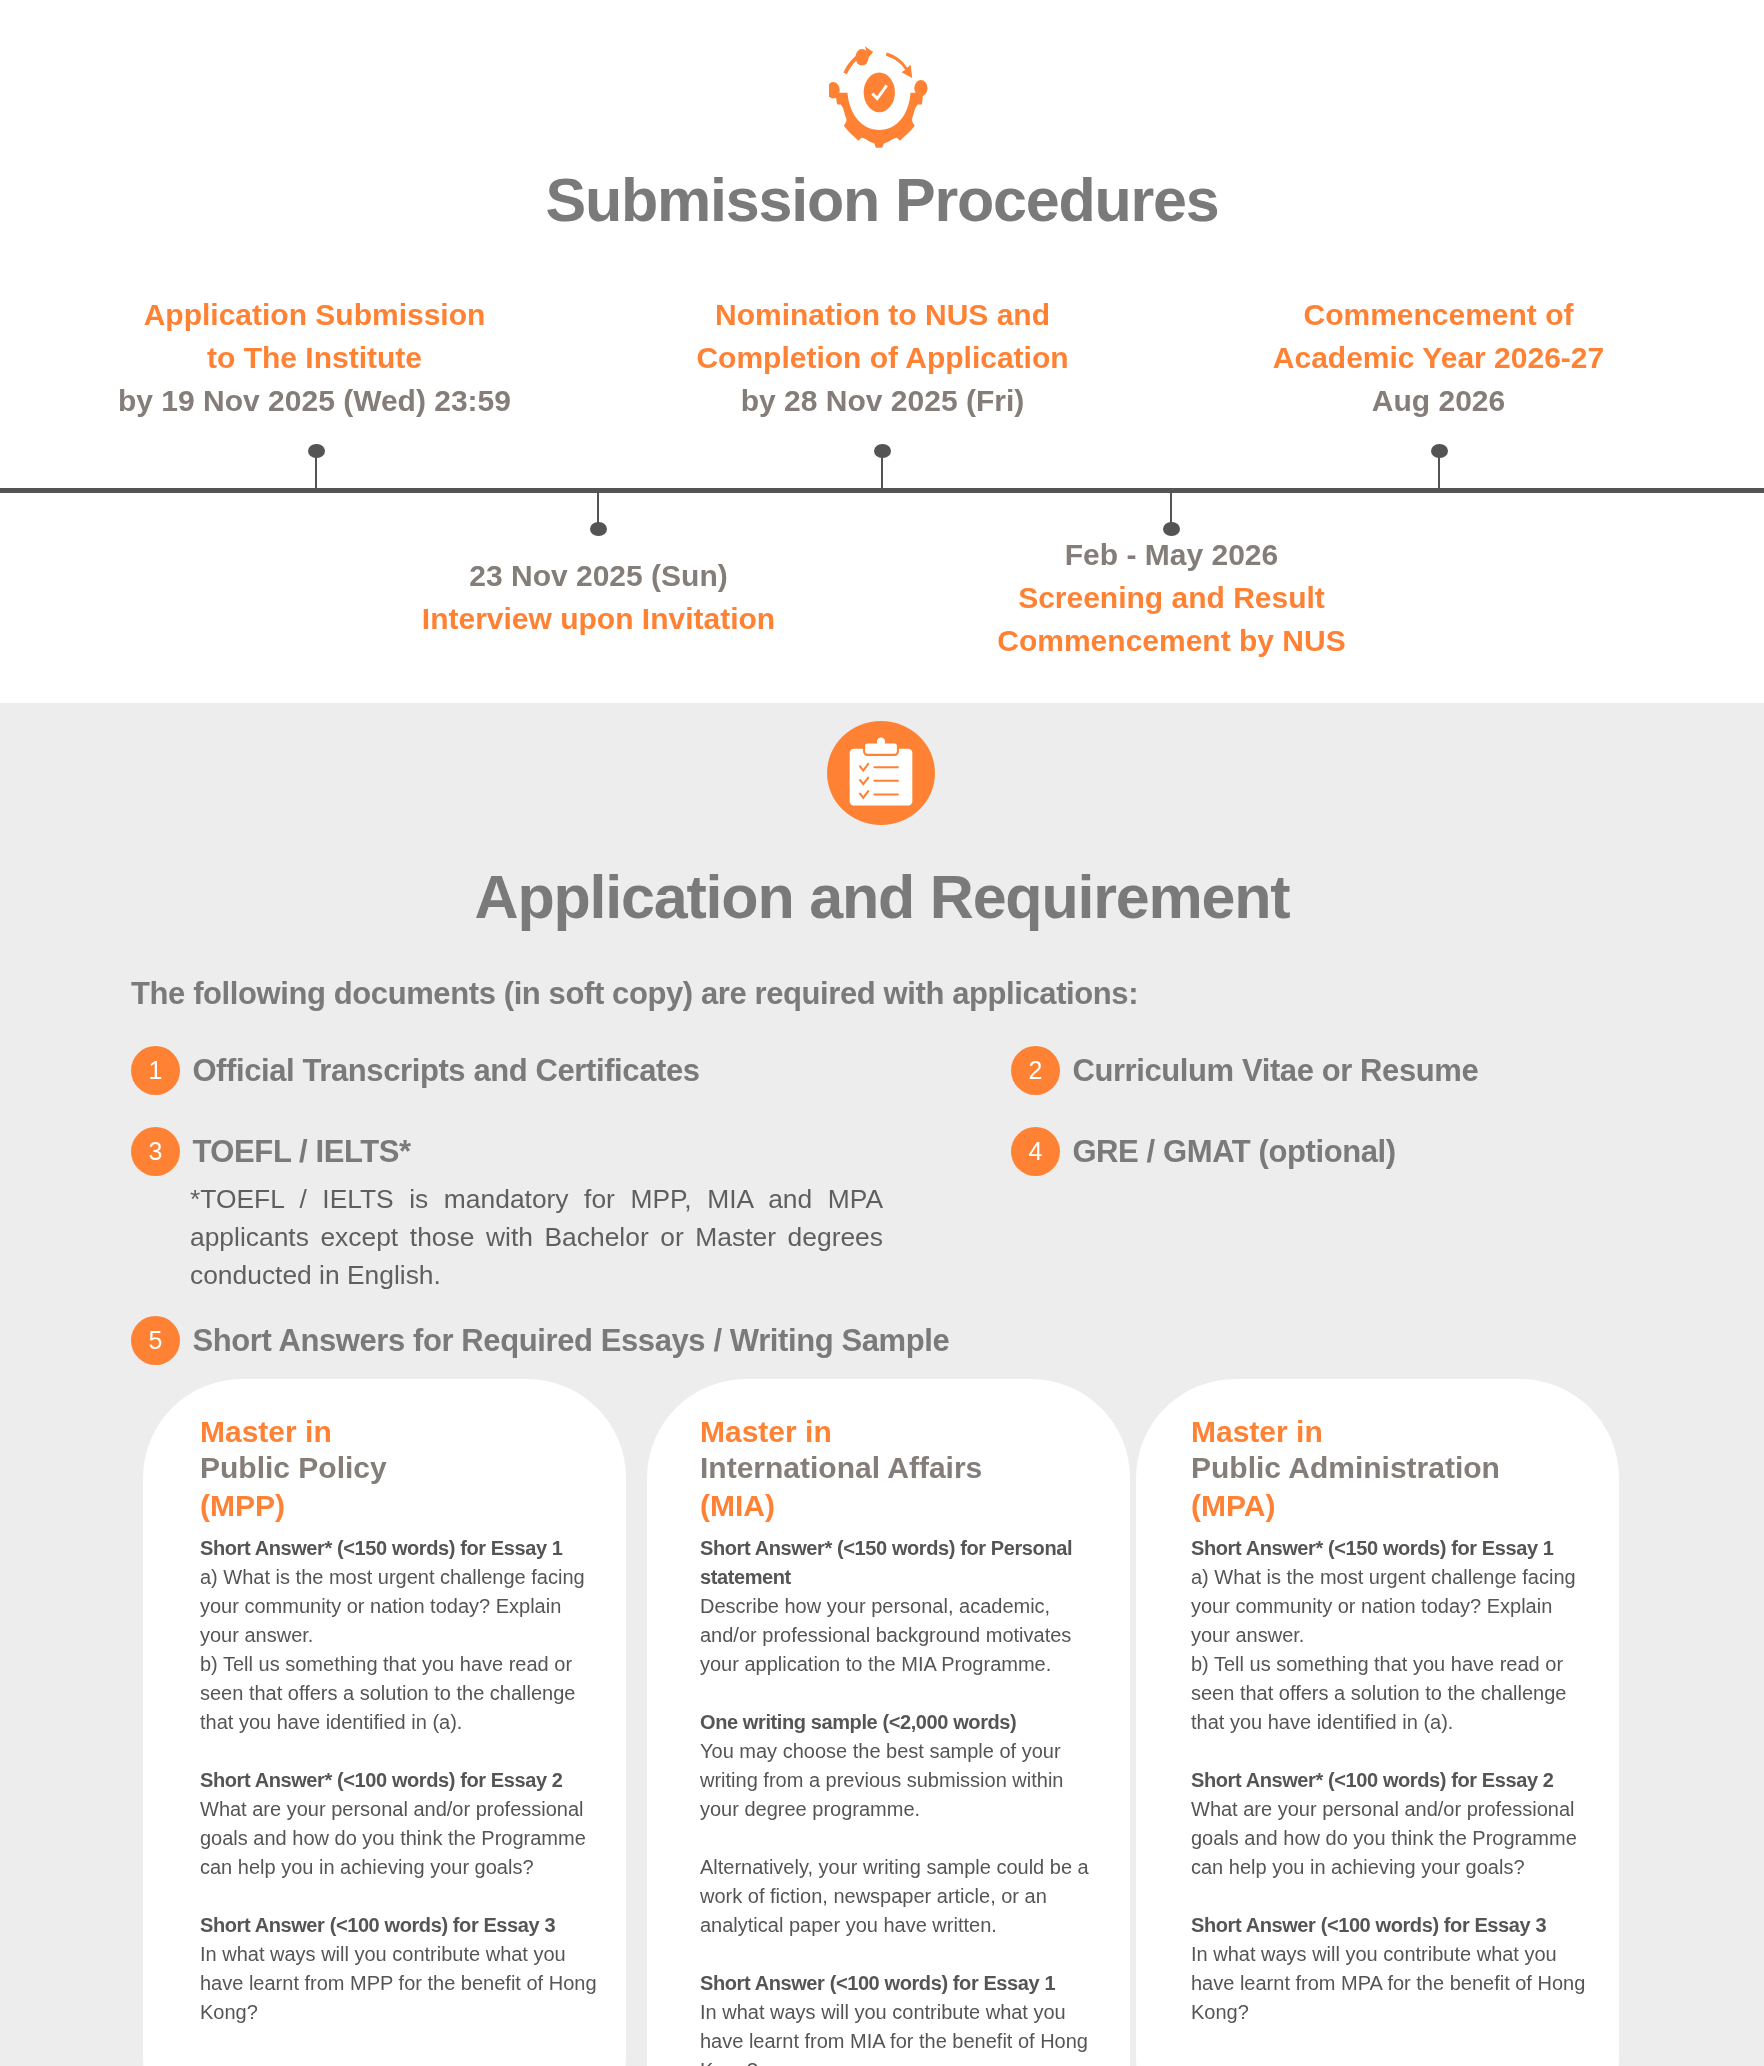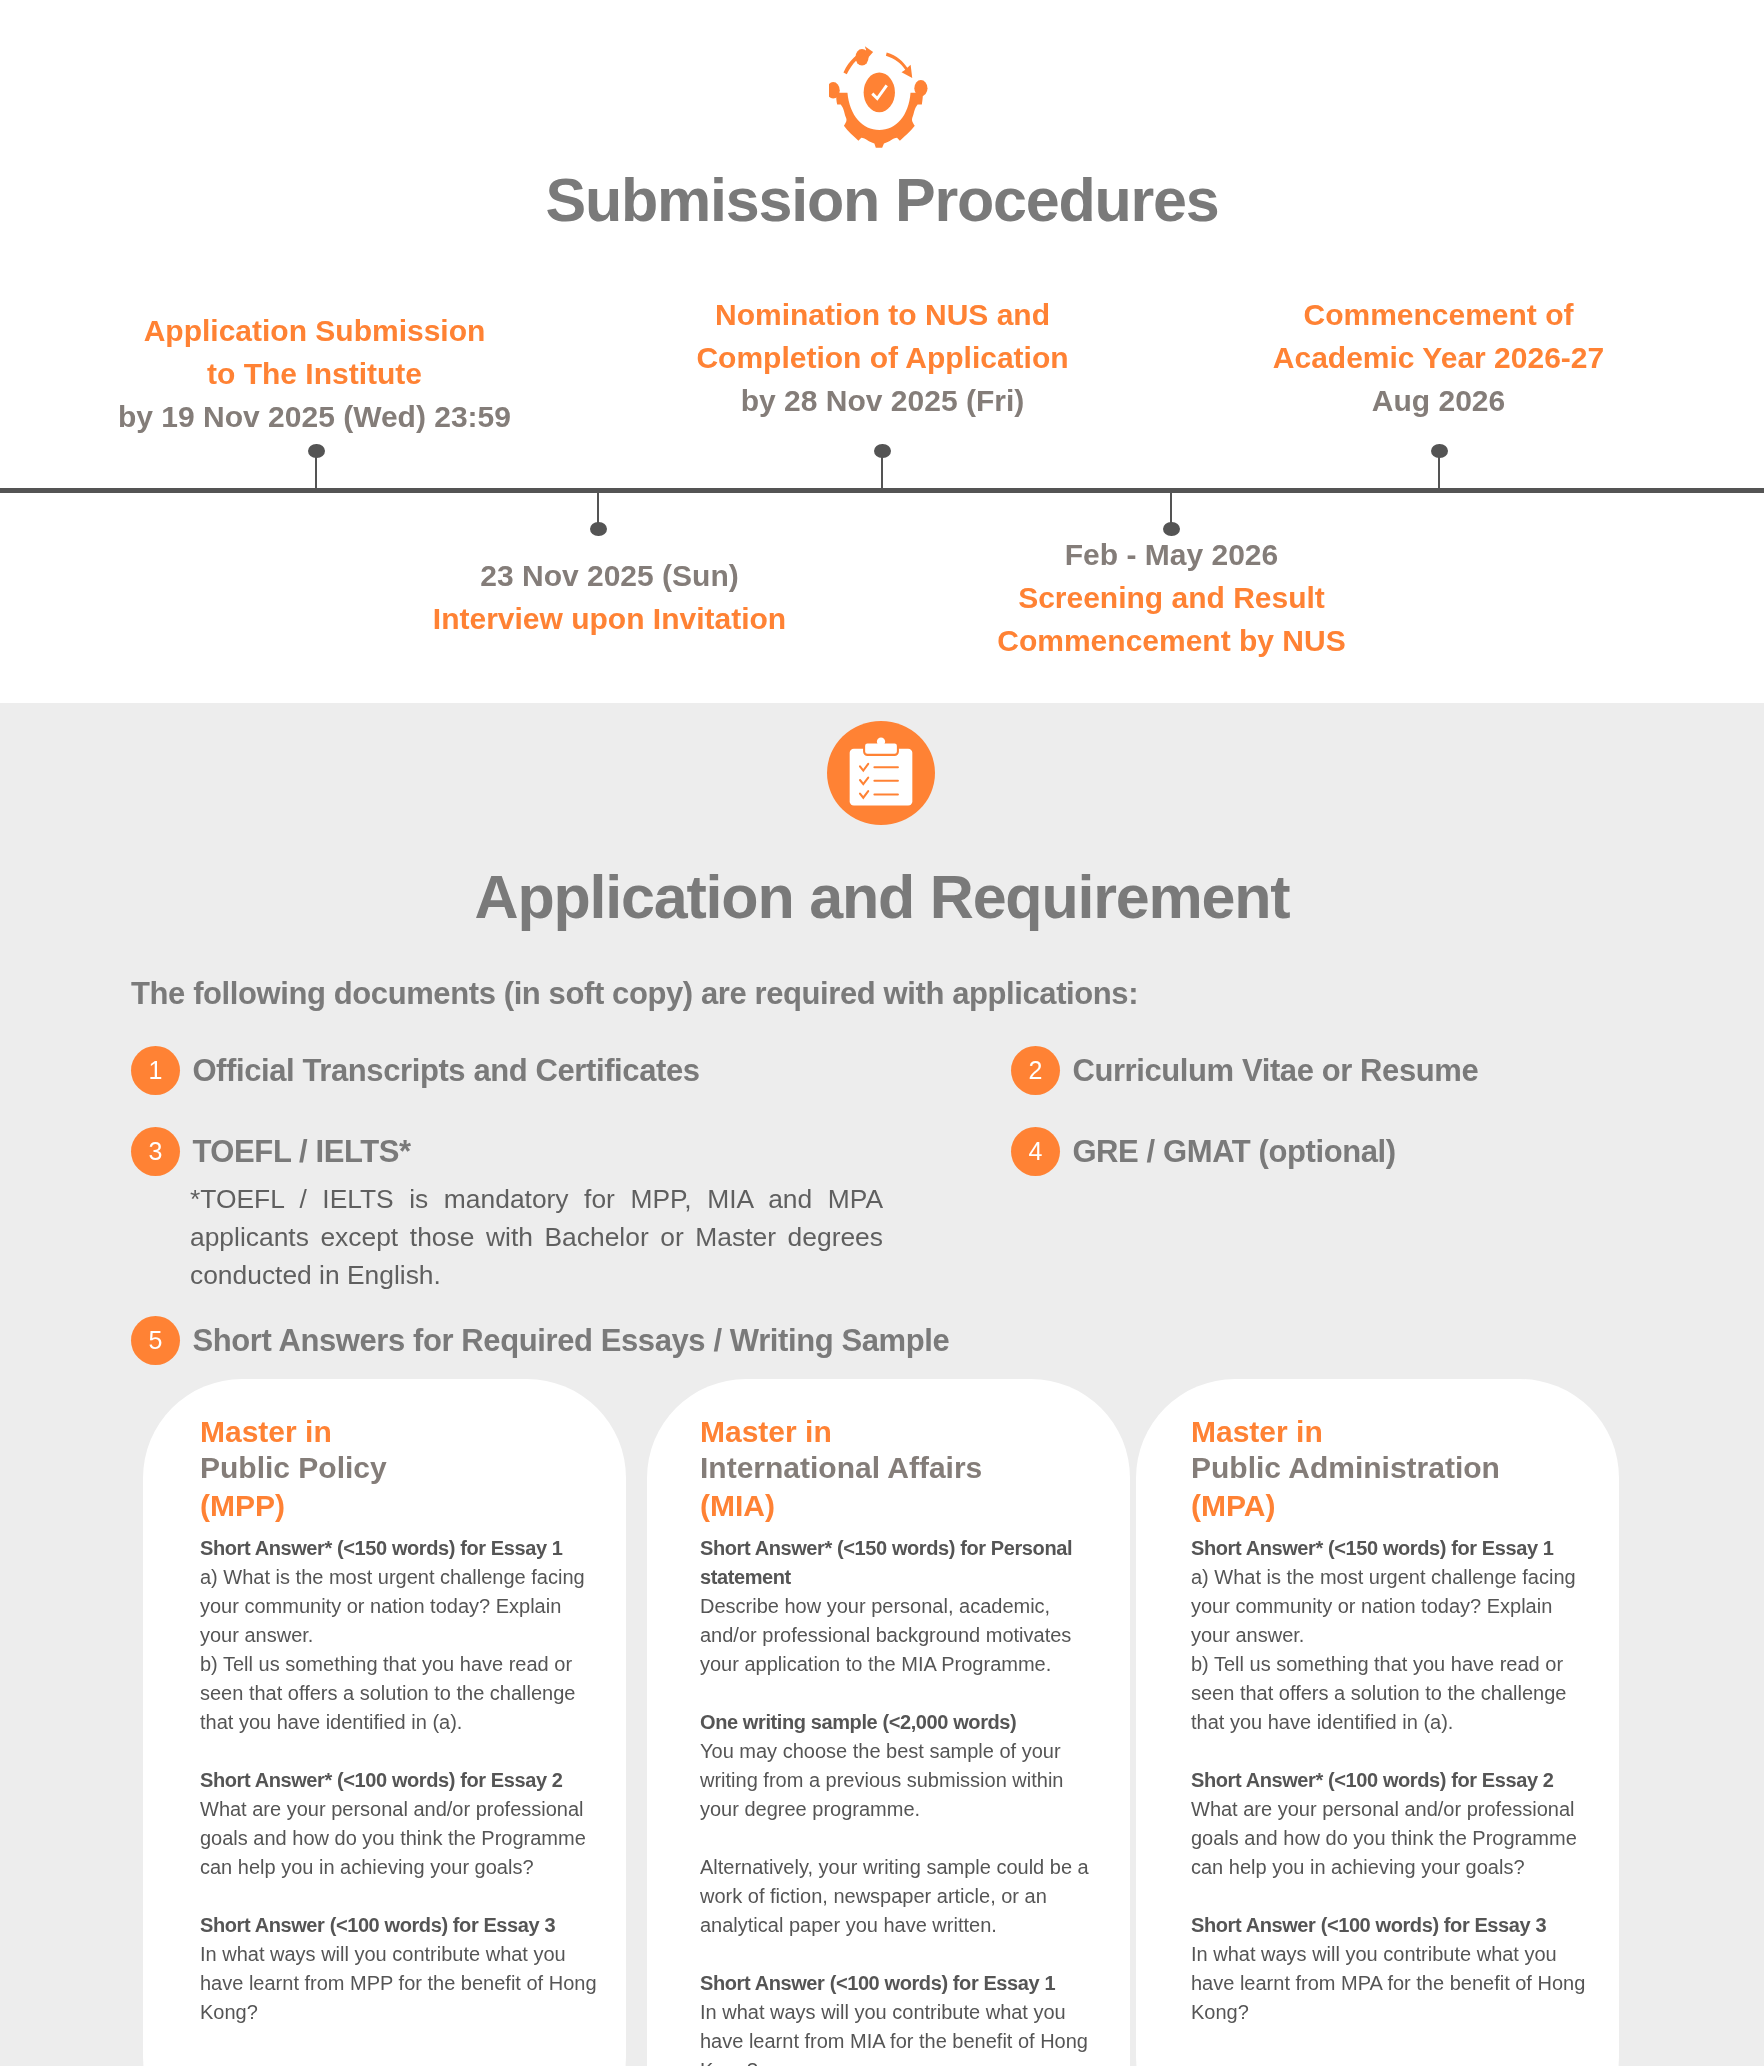--- a/index.html
+++ b/index.html
@@ -64,21 +64,21 @@
       <path d="M0,135 L32,135 C38,200 75,240 122,240 C169,240 205,200 210,135 L245,135 C245,150 243,160 242,168 L230,168 C220,180 220,195 215,205 C212,215 218,220 222,228 C210,245 195,255 180,270 L172,262 C160,262 150,275 135,278 L130,290 L112,290 L108,278 C93,275 83,262 71,262 L63,270 C48,255 33,245 22,228 C26,220 32,215 28,205 C23,195 23,180 13,168 L3,168 C1,160 0,150 0,135 Z" transform="scale(0.86) translate(20,0)"></path>
       <path d="M40,72 C55,40 75,25 95,18 L92,8 L112,22 L96,40 L94,28 C78,34 62,48 48,76 Z" transform="translate(-5,-5)"></path>
       <path d="M140,18 C165,25 180,40 190,55 L198,48 L202,80 L176,66 L185,60 C175,45 160,33 138,26 Z"></path>
     </g>
     <path d="M105,118 L117,130 L140,98" stroke="#ffffff" stroke-width="7" fill="none"></path>
   </svg>
   <div class="proc-title">Submission Procedures</div>
 
   <div class="timeline-line"></div>
 
-  <div class="ev" style="left:87px; top:309px;text-align:center;">
+  <div class="ev" style="left:87px; top:293px;text-align:center;">
     <span class="org">Application Submission</span>
     <span class="org">to The Institute</span>
     <span class="gry">by 19 Nov 2025 (Wed) 23:59</span>
   </div>
   <div class="pin up" style="left:308px; top:444px;">
       <div class="head"></div>
       <div class="stem"></div>
     </div>
 
   <div class="ev" style="left:655px; top:293px;">
@@ -98,21 +98,21 @@
   </div>
   <div class="pin up" style="left:1431px; top:444px;">
       <div class="head"></div>
       <div class="stem"></div>
     </div>
 
   <div class="pin down" style="left:590px; top:492px;">
       <div class="stem"></div>
       <div class="head"></div>
     </div>
-  <div class="ev" style="left:382px; top:554px;">
+  <div class="ev" style="left:371px; top:554px;">
     <span class="gry">23 Nov 2025 (Sun)</span>
     <span class="org">Interview upon Invitation</span>
   </div>
 
   <div class="pin down" style="left:1163px; top:492px;">
       <div class="stem"></div>
       <div class="head"></div>
     </div>
   <div class="ev" style="left:944px; top:533px;">
     <span class="gry">Feb - May 2026</span>

